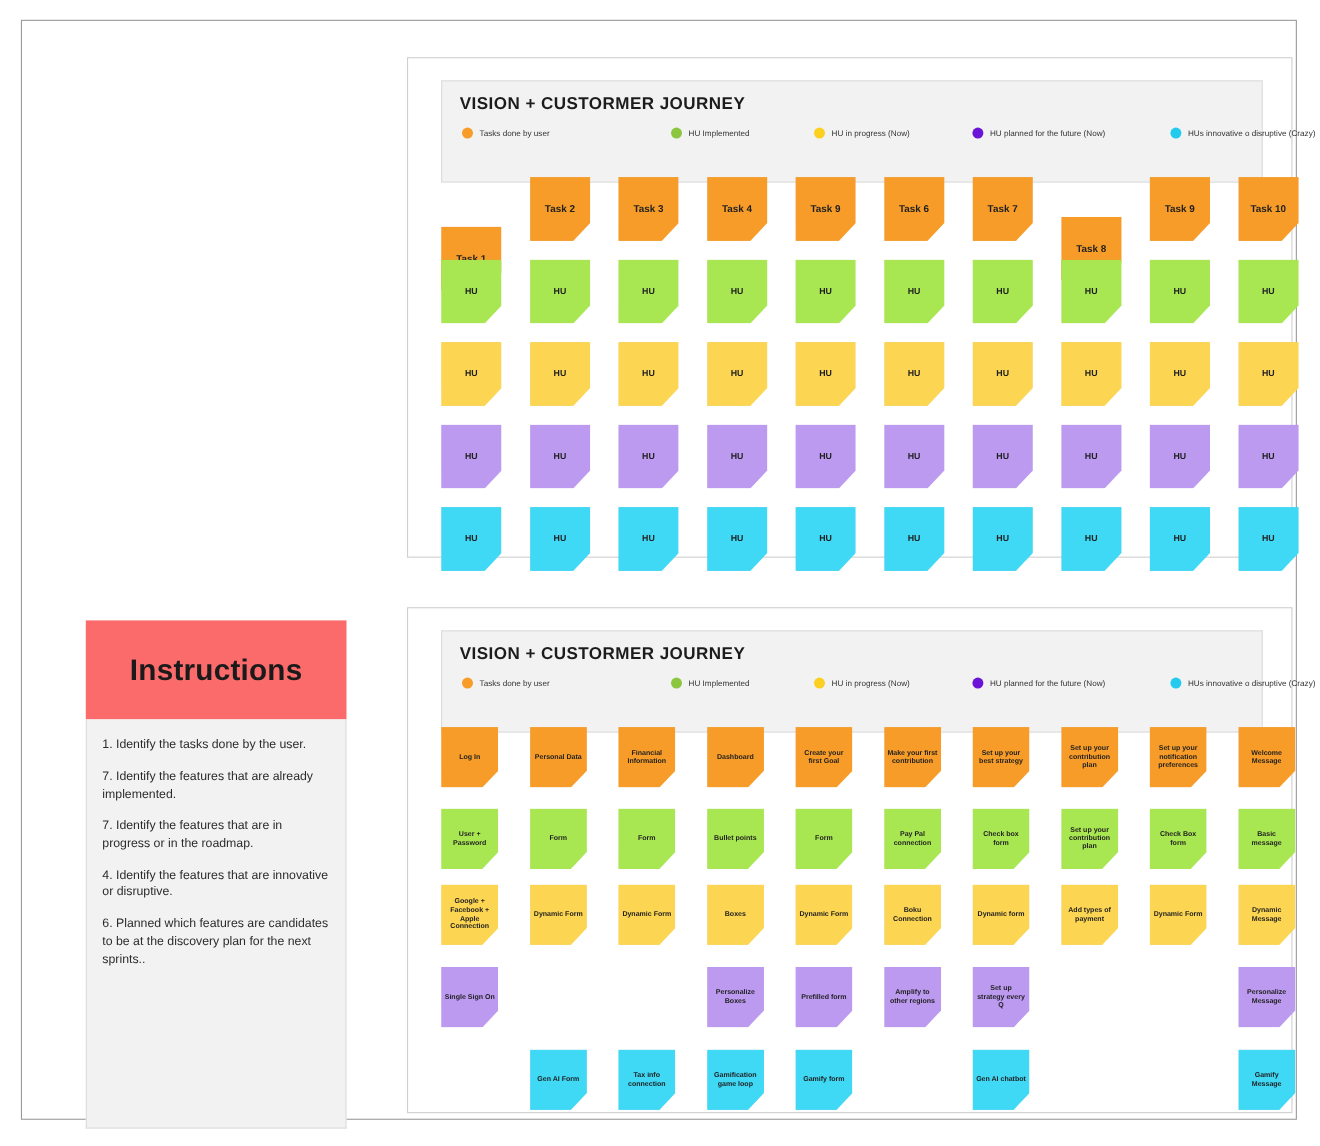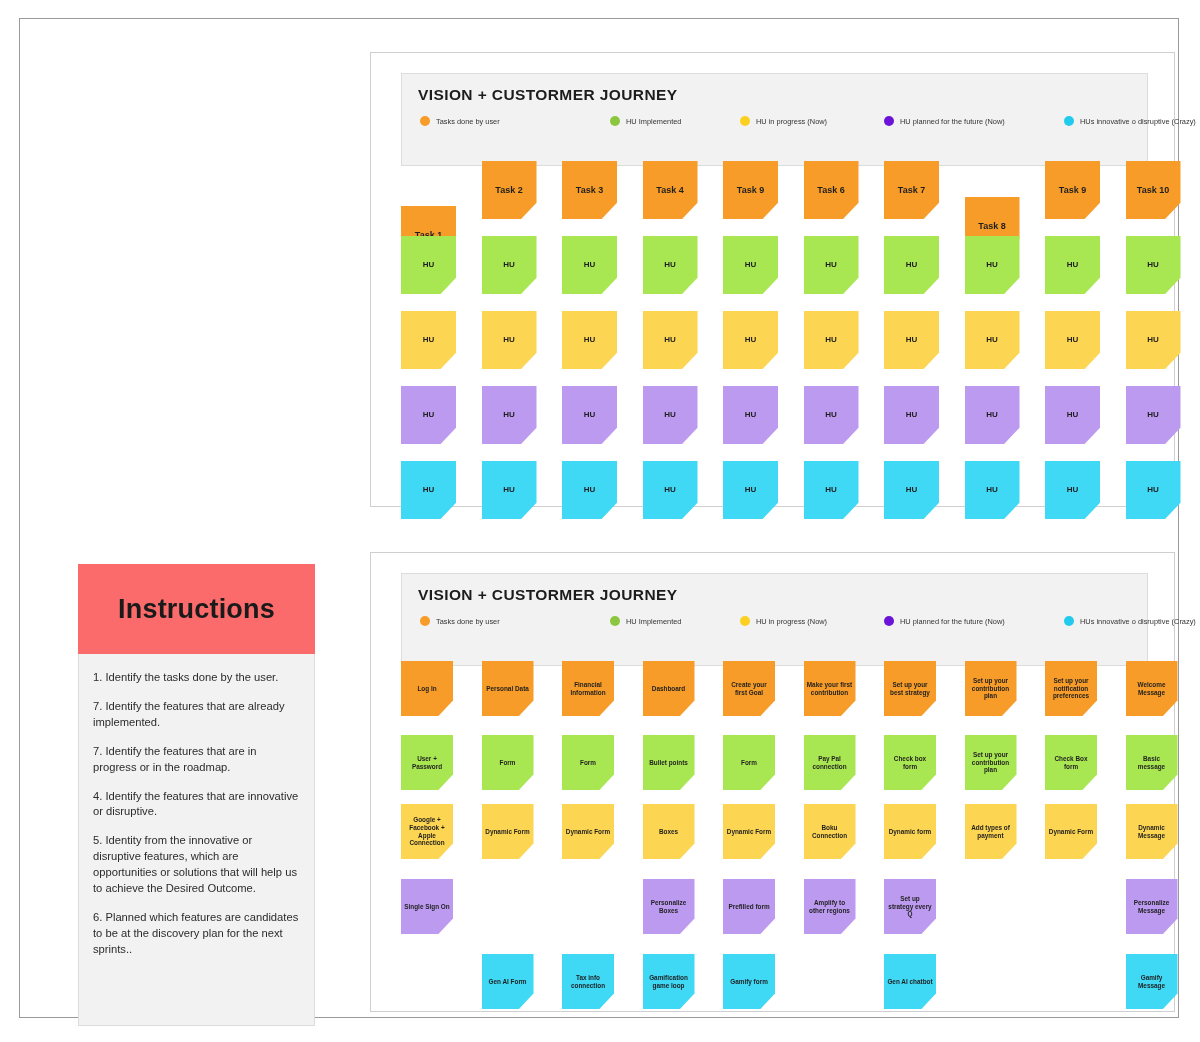--- a/index.html
+++ b/index.html
@@ -436,18 +436,17 @@
 
   <div id="instructions">
     <div id="instructions-header">
       <div id="instructions-title">Instructions</div>
     </div>
     <div id="instructions-body">
         <p class="instr-line">1. Identify the tasks done by the user.</p>
         <p class="instr-line">7. Identify the features that are already implemented.</p>
         <p class="instr-line">7. Identify the features that are in progress or in the roadmap.</p>
         <p class="instr-line">4. Identify the features that are innovative or disruptive.</p>
-        <p class="instr-line">5. Identity from the innovative or disruptive features, which are opportunities or solutions that will help us to achieve the Desired Outcome.</p>
         <p class="instr-line">6. Planned which features are candidates to be at the discovery plan for the next sprints..</p>
       </div>
   </div>
 
 </div>
 
 </body></html>

